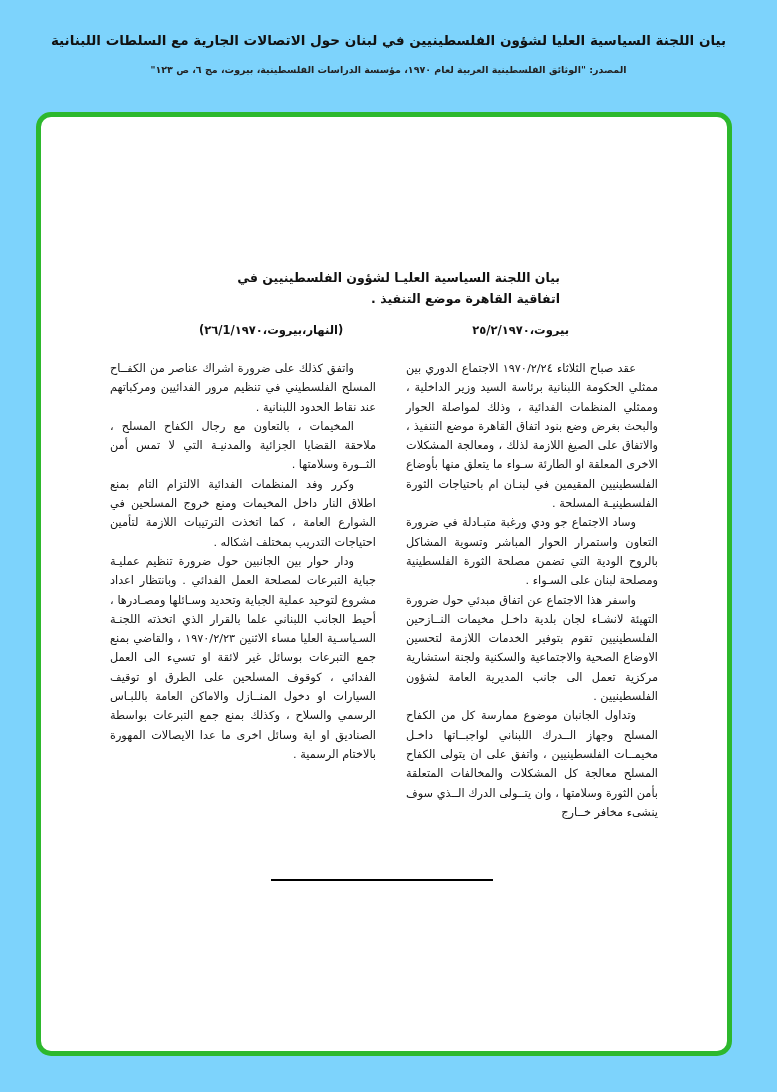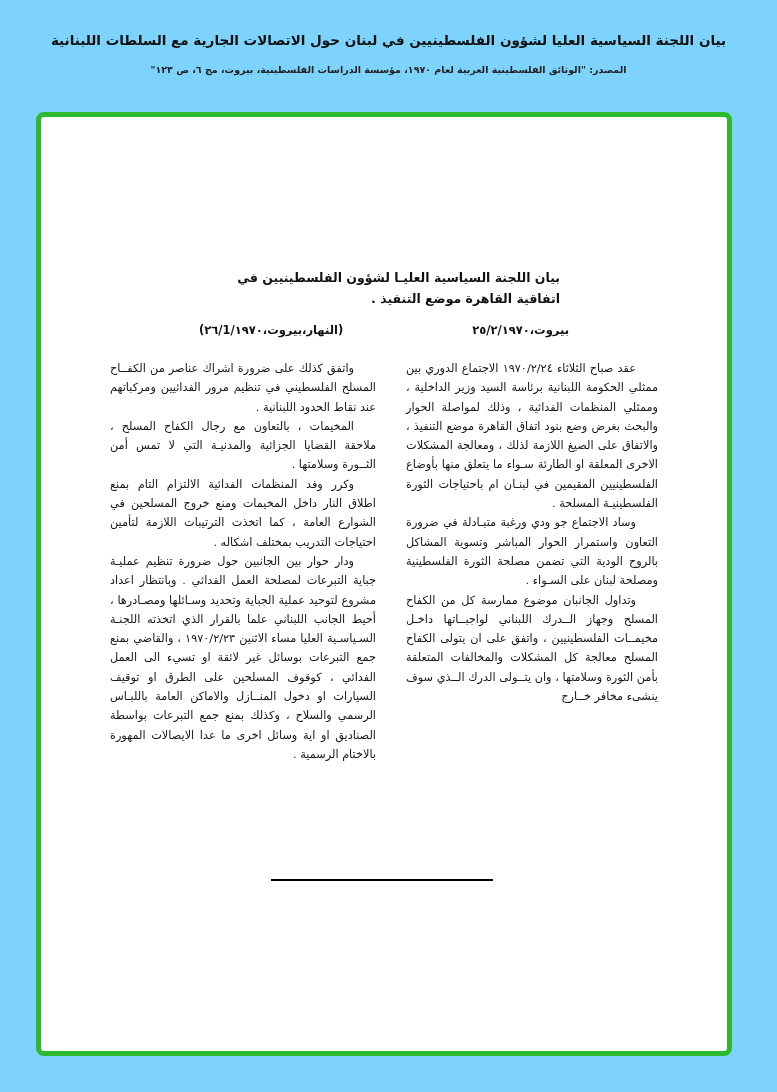--- a/index.html
+++ b/index.html
@@ -34,21 +34,21 @@
     margin-top: 16px;
     color: #222;
   }
   .scan-box {
     position: absolute;
     left: 36px;
     top: 112px;
     width: 696px;
     height: 944px;
     border: 5px solid #2db82d; 
-    border-radius: 8px;
+    border-radius: 15px;
     background: #ffffff;
     box-sizing: border-box;
   }
   .doc-inner {
     position: relative;
     direction: rtl;
     padding-top: 150px;
     height: 100%;
     box-sizing: border-box;
   }
@@ -121,20 +121,21 @@
       <div class="dateline">
         <span>بيروت،٢٥/٢/١٩٧٠</span>
         <span>(النهار،بيروت،٢٦/1/١٩٧٠)</span>
       </div>
 
       <div class="columns">
 
         <div class="col col-right">
           <p>عقد صباح الثلاثاء ١٩٧٠/٢/٢٤ الاجتماع الدوري بين ممثلي الحكومة اللبنانية برئاسة السيد وزير الداخلية ، وممثلي المنظمات الفدائية ، وذلك لمواصلة الحوار والبحث بغرض وضع بنود اتفاق القاهرة موضع التنفيذ ، والاتفاق على الصيغ اللازمة لذلك ، ومعالجة المشكلات الاخرى المعلقة او الطارئة سـواء ما يتعلق منها بأوضاع الفلسطينيين المقيمين في لبنـان ام باحتياجات الثورة الفلسطينيـة المسلحة .</p>
           <p>وساد الاجتماع جو ودي ورغبة متبـادلة في ضرورة التعاون واستمرار الحوار المباشر وتسوية المشاكل بالروح الودية التي تضمن مصلحة الثورة الفلسطينية ومصلحة لبنان على السـواء .</p>
+          <p>واسفر هذا الاجتماع عن اتفاق مبدئي حول ضرورة التهيئة لانشـاء لجان بلدية داخـل مخيمات النــازحين الفلسطينيين تقوم بتوفير الخدمات اللازمة لتحسين الاوضاع الصحية والاجتماعية والسكنية ولجنة استشارية مركزية تعمل الى جانب المديرية العامة لشؤون الفلسطينيين .</p>
           <p>وتداول الجانبان موضوع ممارسة كل من الكفاح المسلح وجهاز الــدرك اللبناني لواجبــاتها داخـل مخيمــات الفلسطينيين ، واتفق على ان يتولى الكفاح المسلح معالجة كل المشكلات والمخالفات المتعلقة بأمن الثورة وسلامتها ، وان يتــولى الدرك الــذي سوف ينشىء مخافر خــارج</p>
         </div>
 
         <div class="col col-left">
           <p>واتفق كذلك على ضرورة اشراك عناصر من الكفــاح المسلح الفلسطيني في تنظيم مرور الفدائيين ومركباتهم عند نقاط الحدود اللبنانية .</p>
           <p>المخيمات ، بالتعاون مع رجال الكفاح المسلح ، ملاحقة القضايا الجزائية والمدنيـة التي لا تمس أمن الثــورة وسلامتها .</p>
           <p>وكرر وفد المنظمات الفدائية الالتزام التام بمنع اطلاق النار داخل المخيمات ومنع خروج المسلحين في الشوارع العامة ، كما اتخذت الترتيبات اللازمة لتأمين احتياجات التدريب بمختلف اشكاله .</p>
           <p>ودار حوار بين الجانبين حول ضرورة تنظيم عمليـة جباية التبرعات لمصلحة العمل الفدائي . وبانتظار اعداد مشروع لتوحيد عملية الجباية وتحديد وسـائلها ومصـادرها ، أحيط الجانب اللبناني علما بالقرار الذي اتخذته اللجنـة السـياسـية العليا مساء الاثنين ١٩٧٠/٢/٢٣ ، والقاضي بمنع جمع التبرعات بوسائل غير لائقة او تسيء الى العمل الفدائي ، كوقوف المسلحين على الطرق او توقيف السيارات او دخول المنــازل والاماكن العامة باللبـاس الرسمي والسلاح ، وكذلك بمنع جمع التبرعات بواسطة الصناديق او اية وسائل اخرى ما عدا الايصالات المهورة بالاختام الرسمية .</p>
         </div>
 

